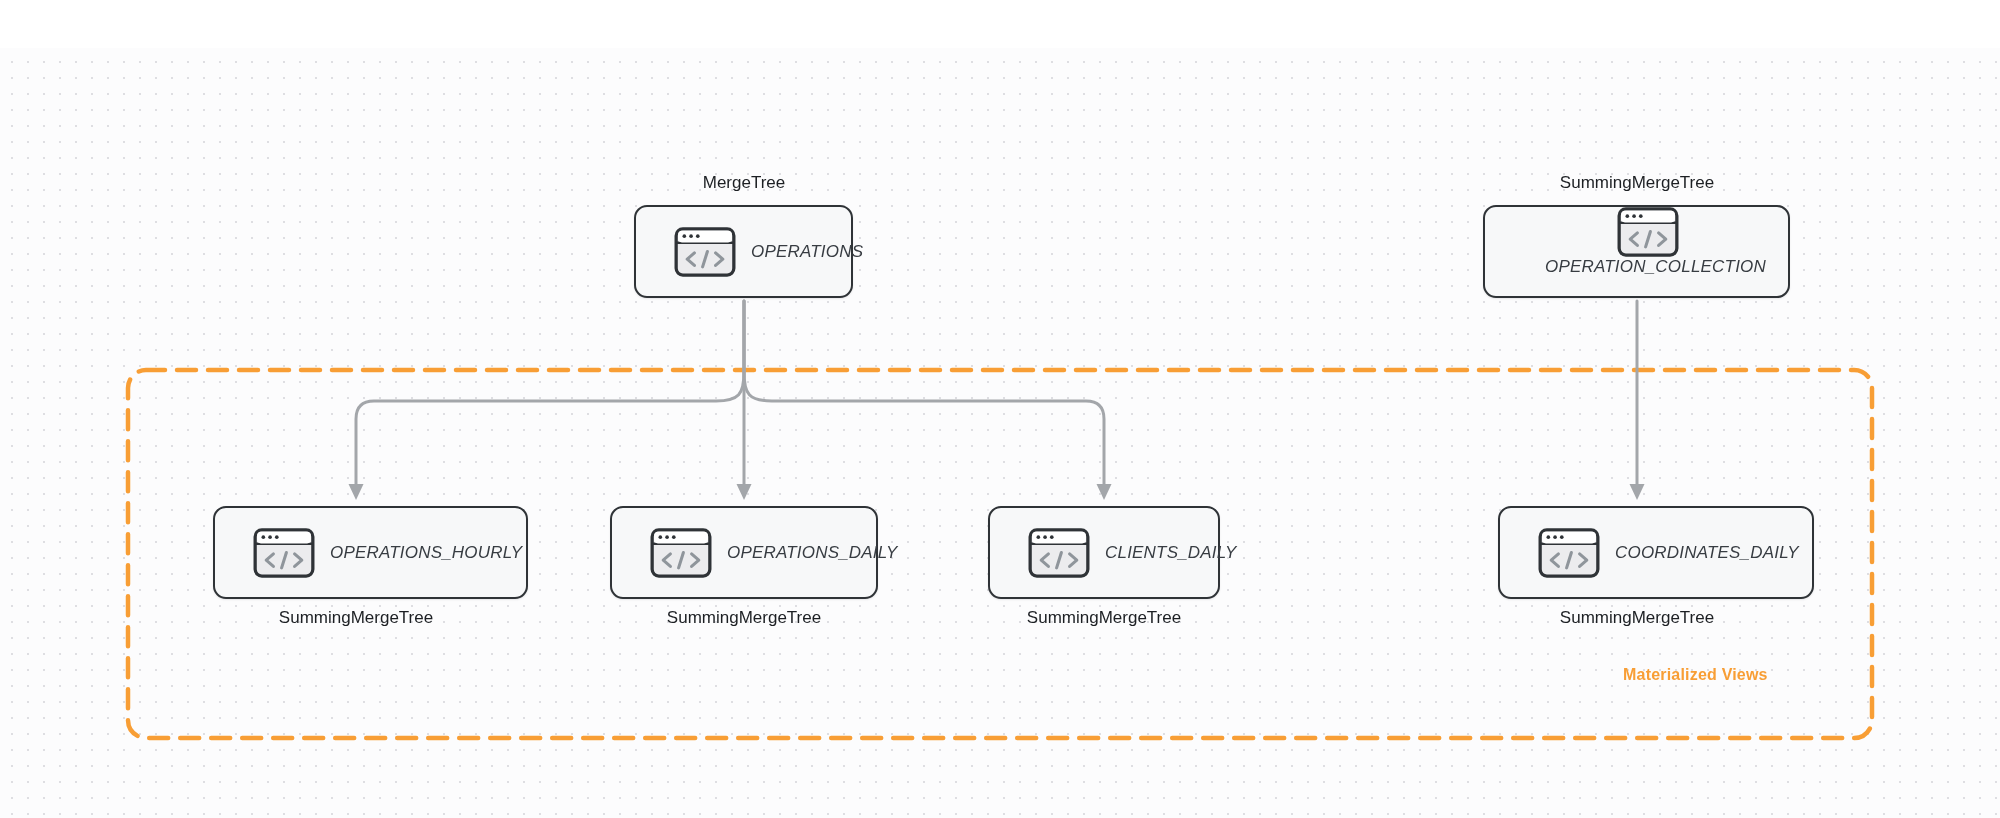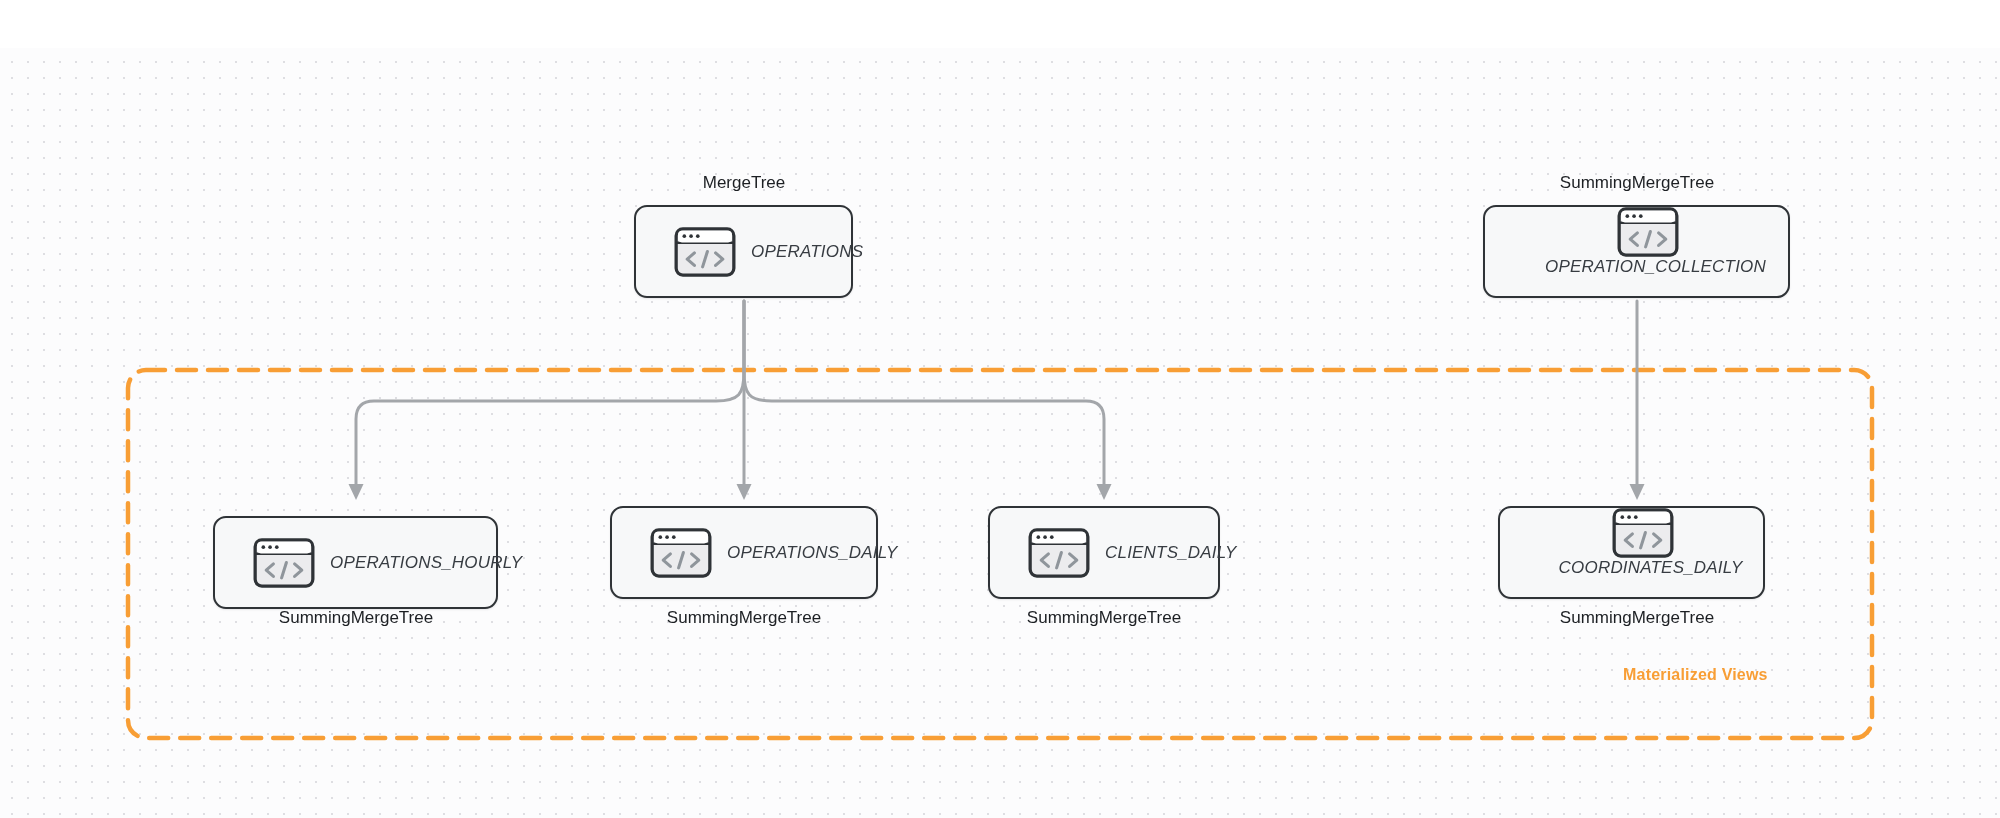--- a/index.html
+++ b/index.html
@@ -133,21 +133,21 @@
         <circle cx="24.5" cy="9.5" r="1.9" fill="#2f3337"></circle>
       <g stroke="#8f959b" stroke-width="3.2" fill="none" stroke-linecap="round" stroke-linejoin="round">
         <path d="M 21 27 L 13.5 33.5 L 21 40"></path>
           <path d="M 43 27 L 50.5 33.5 L 43 40"></path>
           <path d="M 29.5 41.5 L 34.5 25.5"></path>
       </g>
     </svg>
     <span class="node-label">OPERATION_COLLECTION</span>
   </div>
 
-  <div class="node" style="left:213px; top:468px; width:285px;">
+  <div class="node" style="left:213px; top:458px; width:315px;">
     <svg class="node-icon" viewBox="0 0 64 52">
       <rect x="2" y="2" width="60" height="48" rx="7" fill="#ececee" stroke="#2f3337" stroke-width="3.4"></rect>
       <path d="M 2 16.5 L 62 16.5" stroke="#2f3337" stroke-width="2.6"></path>
       <rect x="4" y="4" width="56" height="12" rx="4" fill="#ffffff"></rect>
       <circle cx="10.5" cy="9.5" r="1.9" fill="#2f3337"></circle>
         <circle cx="17.5" cy="9.5" r="1.9" fill="#2f3337"></circle>
         <circle cx="24.5" cy="9.5" r="1.9" fill="#2f3337"></circle>
       <g stroke="#8f959b" stroke-width="3.2" fill="none" stroke-linecap="round" stroke-linejoin="round">
         <path d="M 21 27 L 13.5 33.5 L 21 40"></path>
           <path d="M 43 27 L 50.5 33.5 L 43 40"></path>
@@ -184,21 +184,21 @@
         <circle cx="24.5" cy="9.5" r="1.9" fill="#2f3337"></circle>
       <g stroke="#8f959b" stroke-width="3.2" fill="none" stroke-linecap="round" stroke-linejoin="round">
         <path d="M 21 27 L 13.5 33.5 L 21 40"></path>
           <path d="M 43 27 L 50.5 33.5 L 43 40"></path>
           <path d="M 29.5 41.5 L 34.5 25.5"></path>
       </g>
     </svg>
     <span class="node-label">CLIENTS_DAILY</span>
   </div>
 
-  <div class="node" style="left:1498px; top:458px; width:267px;flex-direction:column;">
+  <div class="node" style="left:1498px; top:458px; width:316px;">
     <svg class="node-icon" viewBox="0 0 64 52">
       <rect x="2" y="2" width="60" height="48" rx="7" fill="#ececee" stroke="#2f3337" stroke-width="3.4"></rect>
       <path d="M 2 16.5 L 62 16.5" stroke="#2f3337" stroke-width="2.6"></path>
       <rect x="4" y="4" width="56" height="12" rx="4" fill="#ffffff"></rect>
       <circle cx="10.5" cy="9.5" r="1.9" fill="#2f3337"></circle>
         <circle cx="17.5" cy="9.5" r="1.9" fill="#2f3337"></circle>
         <circle cx="24.5" cy="9.5" r="1.9" fill="#2f3337"></circle>
       <g stroke="#8f959b" stroke-width="3.2" fill="none" stroke-linecap="round" stroke-linejoin="round">
         <path d="M 21 27 L 13.5 33.5 L 21 40"></path>
           <path d="M 43 27 L 50.5 33.5 L 43 40"></path>

